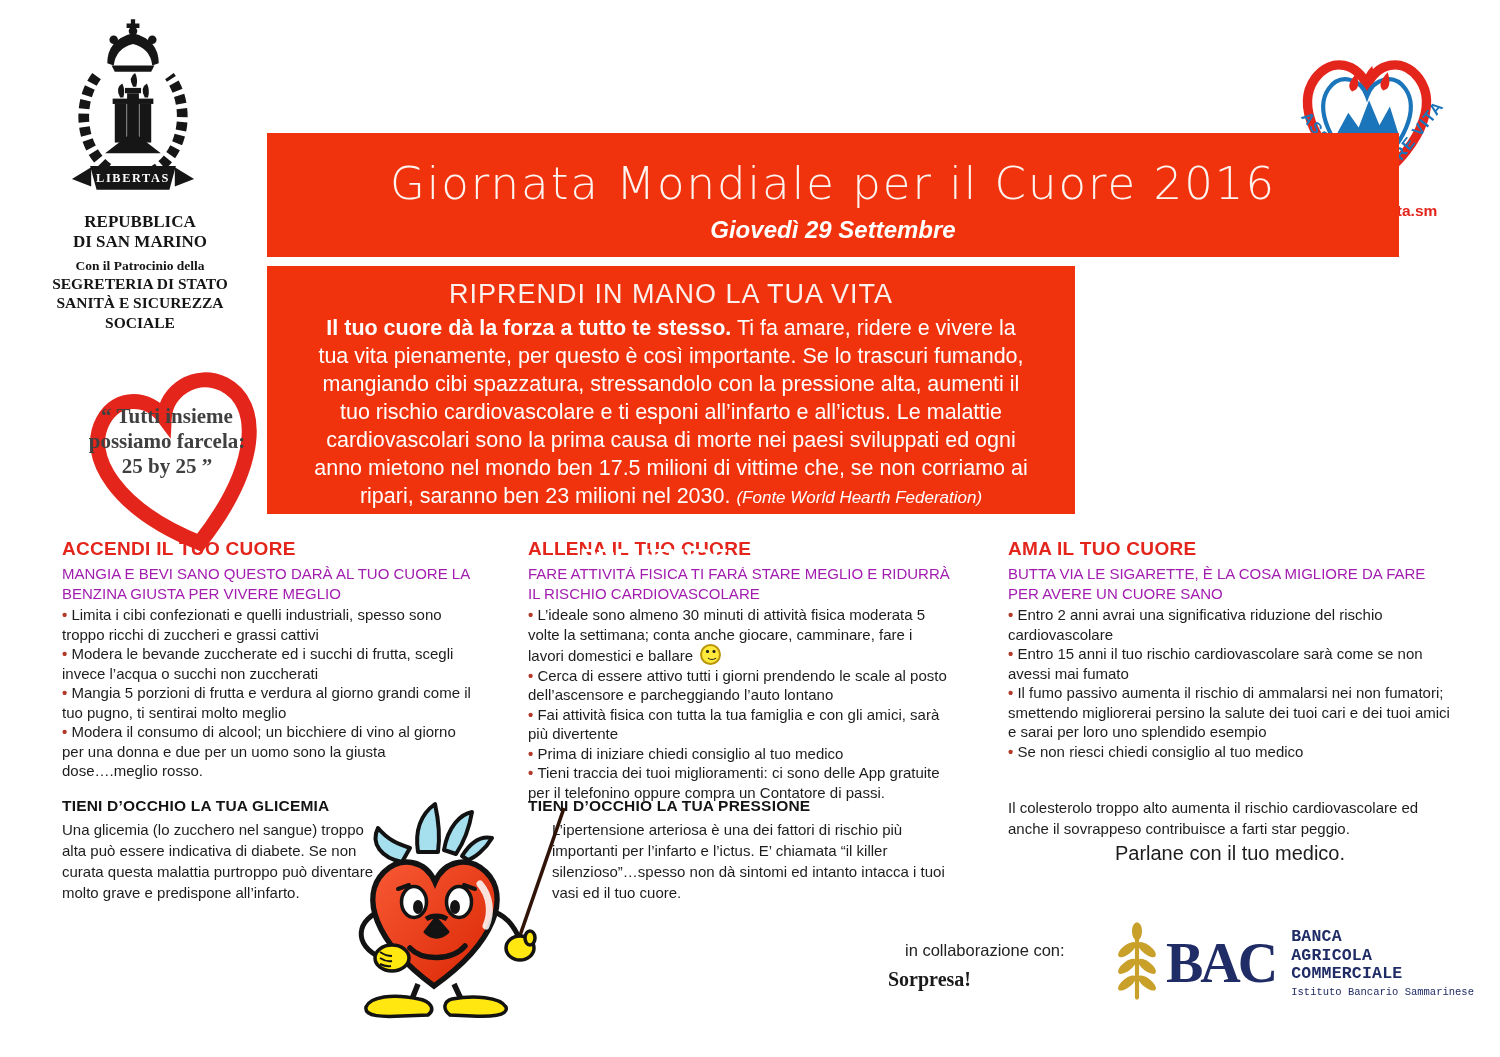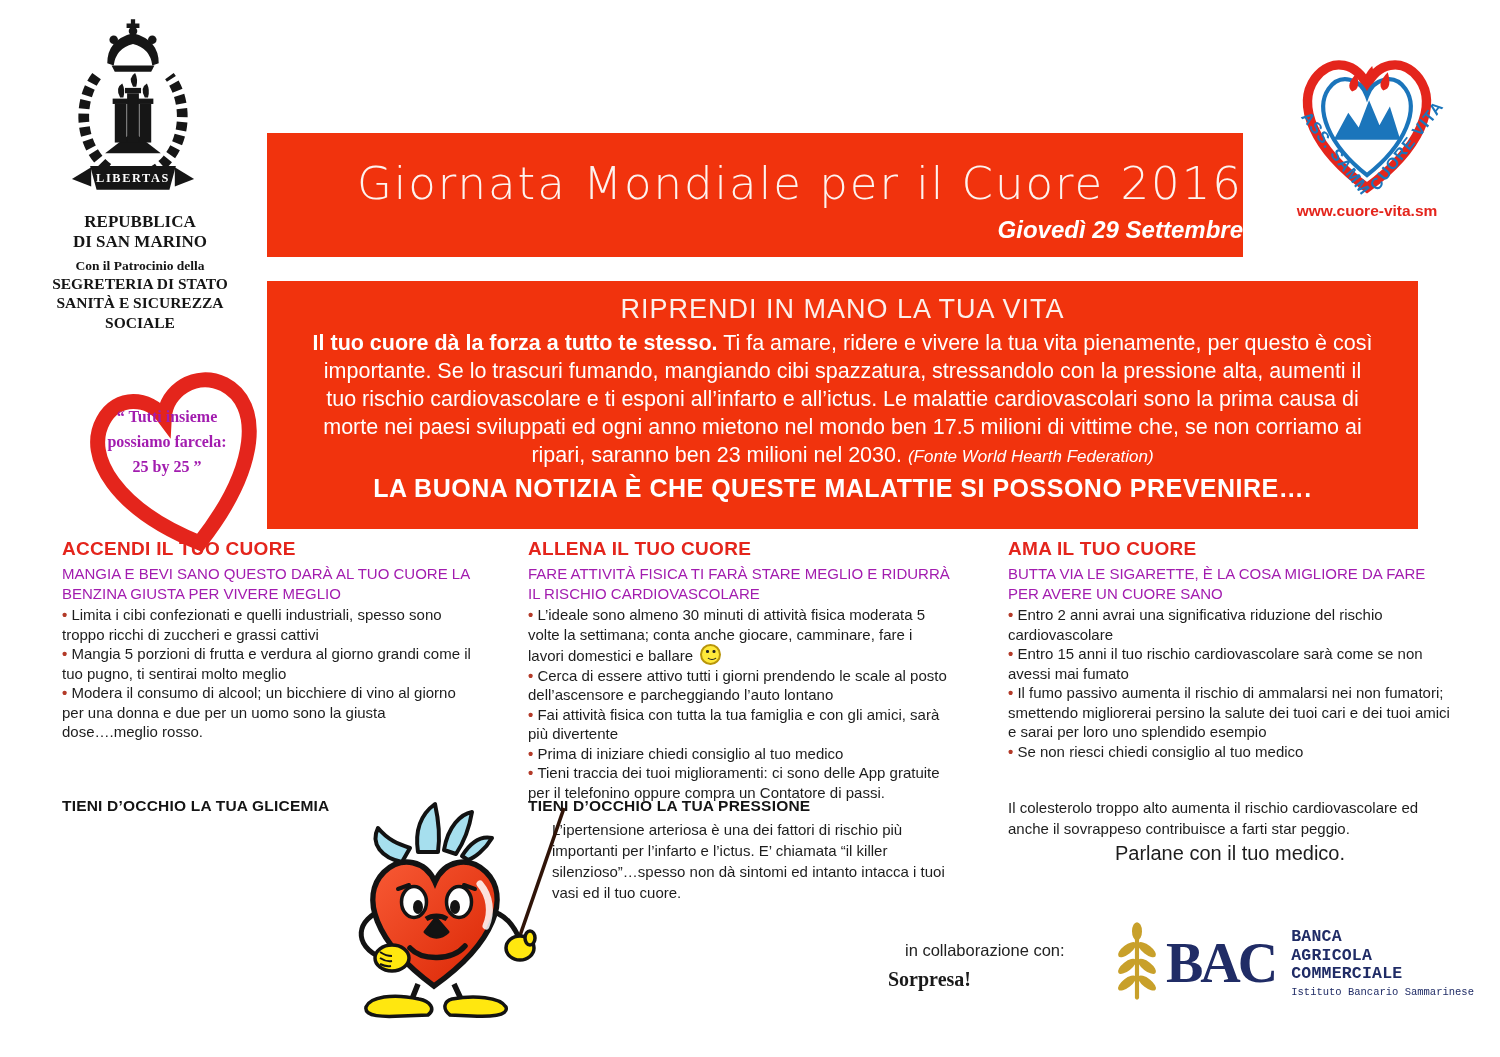--- a/index.html
+++ b/index.html
@@ -6,36 +6,36 @@
   #poster{position:relative;width:1500px;height:1057px;background:#ffffff;overflow:hidden;
           font-family:"Liberation Sans",sans-serif;color:#1b1b1b;}
   
   #crest{position:absolute;left:58px;top:18px;width:150px;height:188px;}
   #org-block{position:absolute;left:20px;top:212px;width:240px;text-align:center;
              font-family:"Liberation Serif",serif;color:#151515;}
   .org-name{font-size:17px;font-weight:bold;line-height:1.18;}
   .org-patronage{font-size:13.5px;font-weight:bold;margin-top:6px;}
   .org-dept{font-size:15.5px;font-weight:bold;line-height:1.25;}
   
-  #banner{position:absolute;left:267px;top:133px;width:976px;height:124px;background:#f1330d;
-          text-align:right;z-index:2;}
+  #banner{position:absolute;left:267px;top:133px;width:1132px;height:124px;background:#f1330d;
+          text-align:center;z-index:2;}
   #banner-title{margin-top:24px;font-size:45px;font-weight:300;letter-spacing:2px;
                 color:#fdf3ef;font-family:"DejaVu Sans",sans-serif;}
   #banner-sub{margin-top:6px;font-size:24px;font-weight:bold;font-style:italic;color:#ffffff;}
   
   #assoc{position:absolute;left:1283px;top:38px;width:168px;text-align:center;}
   #assoc-url{margin-top:2px;font-size:15.5px;font-weight:bold;color:#e4251c;}
   
   #slogan-heart{position:absolute;left:46px;top:318px;width:262px;height:256px;z-index:1;}
   #slogan-text{position:absolute;left:72px;top:404px;width:190px;text-align:center;z-index:1;
-               font-family:"Liberation Serif",serif;font-weight:bold;color:#a21caf;
-               font-size:16px;line-height:25px;}
-  
-  #intro-box{position:absolute;left:267px;top:266px;width:1151px;height:248px;background:#f1330d;
-             z-index:2;text-align:center;color:#ffffff;margin-top:15px;}
+               font-family:"Liberation Serif",serif;font-weight:bold;color:#404040;
+               font-size:21px;line-height:25px;}
+  
+  #intro-box{position:absolute;left:267px;top:266px;width:808px;height:248px;background:#f1330d;
+             z-index:2;text-align:center;color:#ffffff;}
   #intro-heading{margin-top:13px;font-size:27px;letter-spacing:1px;color:#fcf0ec;font-weight:400;}
   #intro-para{margin:4px 42px 0 42px;font-size:21.5px;line-height:28px;}
   #intro-para strong{font-weight:bold;}
   #intro-para em{font-style:italic;font-size:17px;}
   #intro-closing{margin-top:3px;font-size:25px;font-weight:bold;letter-spacing:.5px;}
   
   .col{position:absolute;top:538px;}
   #col-0{left:62px;width:410px;}
   #col-1{left:528px;width:424px;}
   #col-2{left:1008px;width:444px;}
@@ -155,20 +155,21 @@
       <em>(Fonte World Hearth Federation)</em>
     </p>
     <div id="intro-closing">LA BUONA NOTIZIA È CHE QUESTE MALATTIE SI POSSONO PREVENIRE….</div>
   </div>
 
   <div class="col" id="col-0">
     <div class="col-title">ACCENDI IL TUO CUORE</div>
     <div class="col-sub">MANGIA E BEVI SANO QUESTO DARÀ AL TUO CUORE LA BENZINA GIUSTA PER VIVERE MEGLIO</div>
     <ul>
       <li><span>Limita i cibi confezionati e quelli industriali, spesso sono troppo ricchi di zuccheri e grassi cattivi</span></li>
+      <li><span>Modera le bevande zuccherate ed i succhi di frutta, scegli invece l’acqua o succhi non zuccherati</span></li>
       <li><span>Mangia 5 porzioni di frutta e verdura al giorno grandi come il tuo pugno, ti sentirai molto meglio</span></li>
       <li><span>Modera il consumo di alcool; un bicchiere di vino al giorno per una donna e due per un uomo sono la giusta dose….meglio rosso.</span></li>
     </ul>
   </div>
 
   <div class="col" id="col-1">
     <div class="col-title">ALLENA IL TUO CUORE</div>
     <div class="col-sub">FARE ATTIVITÀ FISICA TI FARÀ STARE MEGLIO E RIDURRÀ IL RISCHIO CARDIOVASCOLARE</div>
     <ul>
       <li><span>L’ideale sono almeno 30 minuti di attività fisica moderata 5 volte la settimana; conta anche giocare, camminare, fare i lavori domestici e ballare</span>
@@ -186,20 +187,21 @@
     <ul>
       <li><span>Entro 2 anni avrai una significativa riduzione del rischio cardiovascolare</span></li>
       <li><span>Entro 15 anni il tuo rischio cardiovascolare sarà come se non avessi mai fumato</span></li>
       <li><span>Il fumo passivo aumenta il rischio di ammalarsi nei non fumatori; smettendo migliorerai persino la salute dei tuoi cari e dei tuoi amici e sarai per loro uno splendido esempio</span></li>
       <li><span>Se non riesci chiedi consiglio al tuo medico</span></li>
     </ul>
   </div>
 
   <div class="watch" id="watch-0">
     <div class="watch-title">TIENI D’OCCHIO LA TUA GLICEMIA</div>
+    <div class="watch-body">Una glicemia (lo zucchero nel sangue) troppo alta può essere indicativa di diabete. Se non curata questa malattia purtroppo può diventare molto grave e predispone all’infarto.</div>
   </div>
   <div class="watch" id="watch-1">
     <div class="watch-title">TIENI D’OCCHIO LA TUA PRESSIONE</div>
     <div class="watch-body">L’ipertensione arteriosa è una dei fattori di rischio più importanti per l’infarto e l’ictus. E’ chiamata “il killer silenzioso”…spesso non dà sintomi ed intanto intacca i tuoi vasi ed il tuo cuore.</div>
   </div>
   <div class="watch" id="watch-2">
     <div class="watch-body">Il colesterolo troppo alto aumenta il rischio cardiovascolare ed anche il sovrappeso contribuisce a farti star peggio.</div>
     <div class="watch-body2">Parlane con il tuo medico.</div>
   </div>
 

